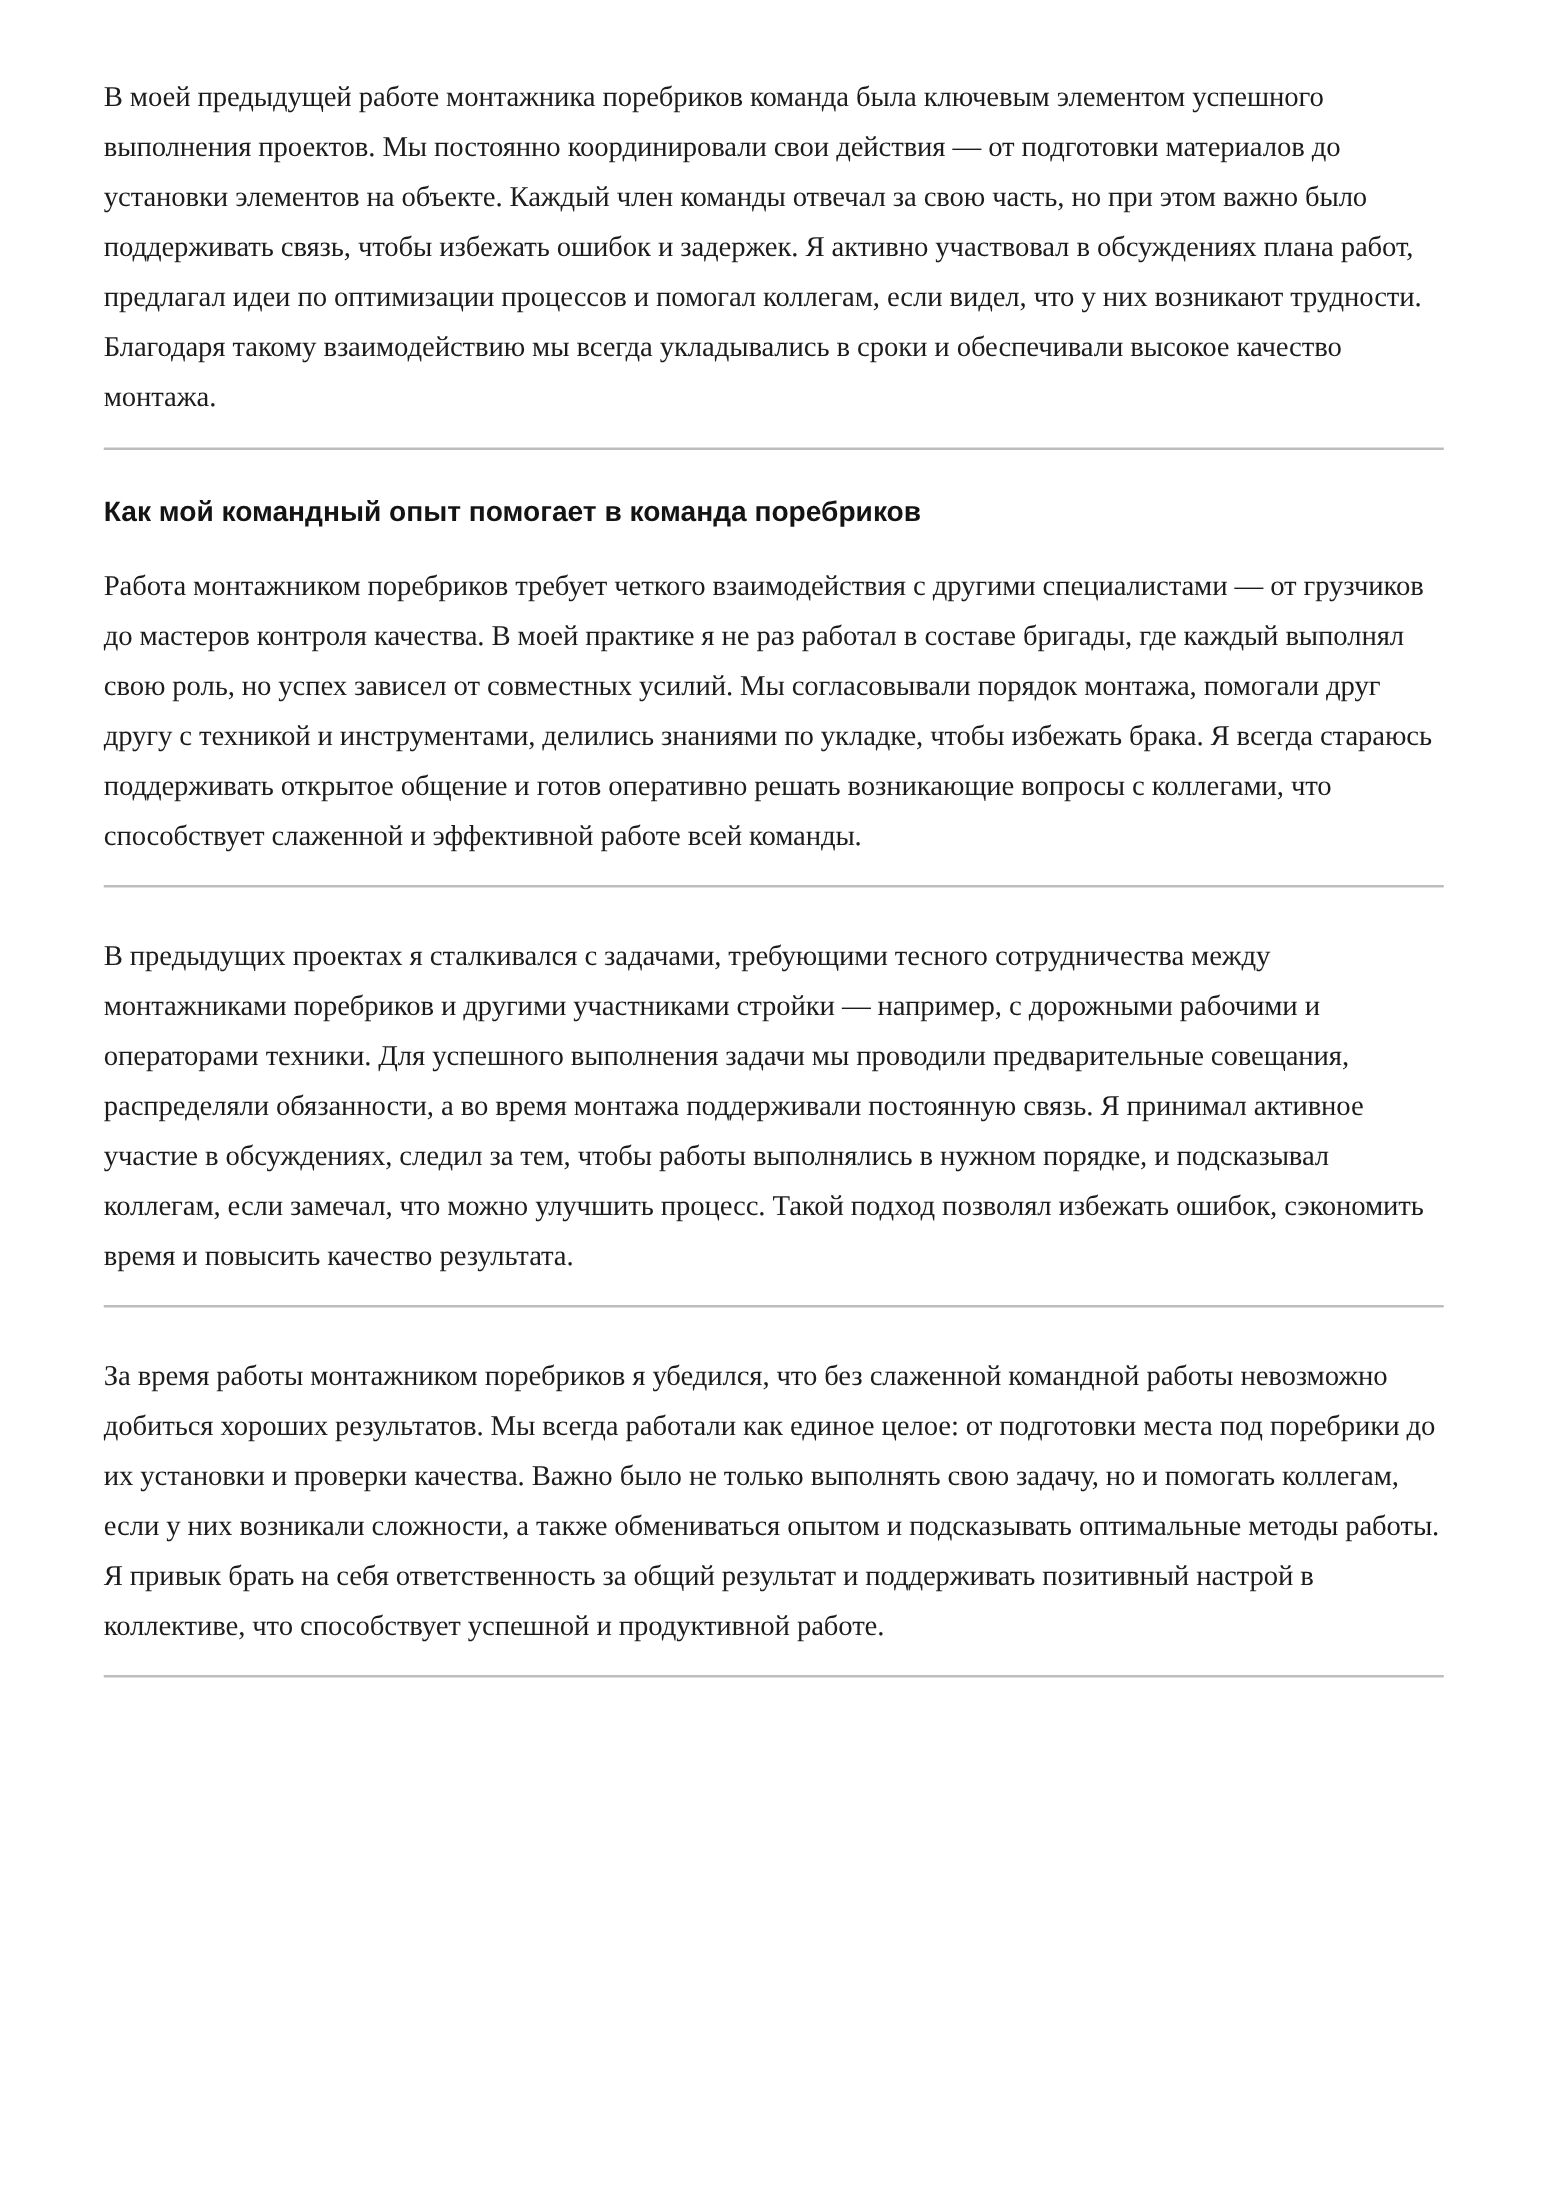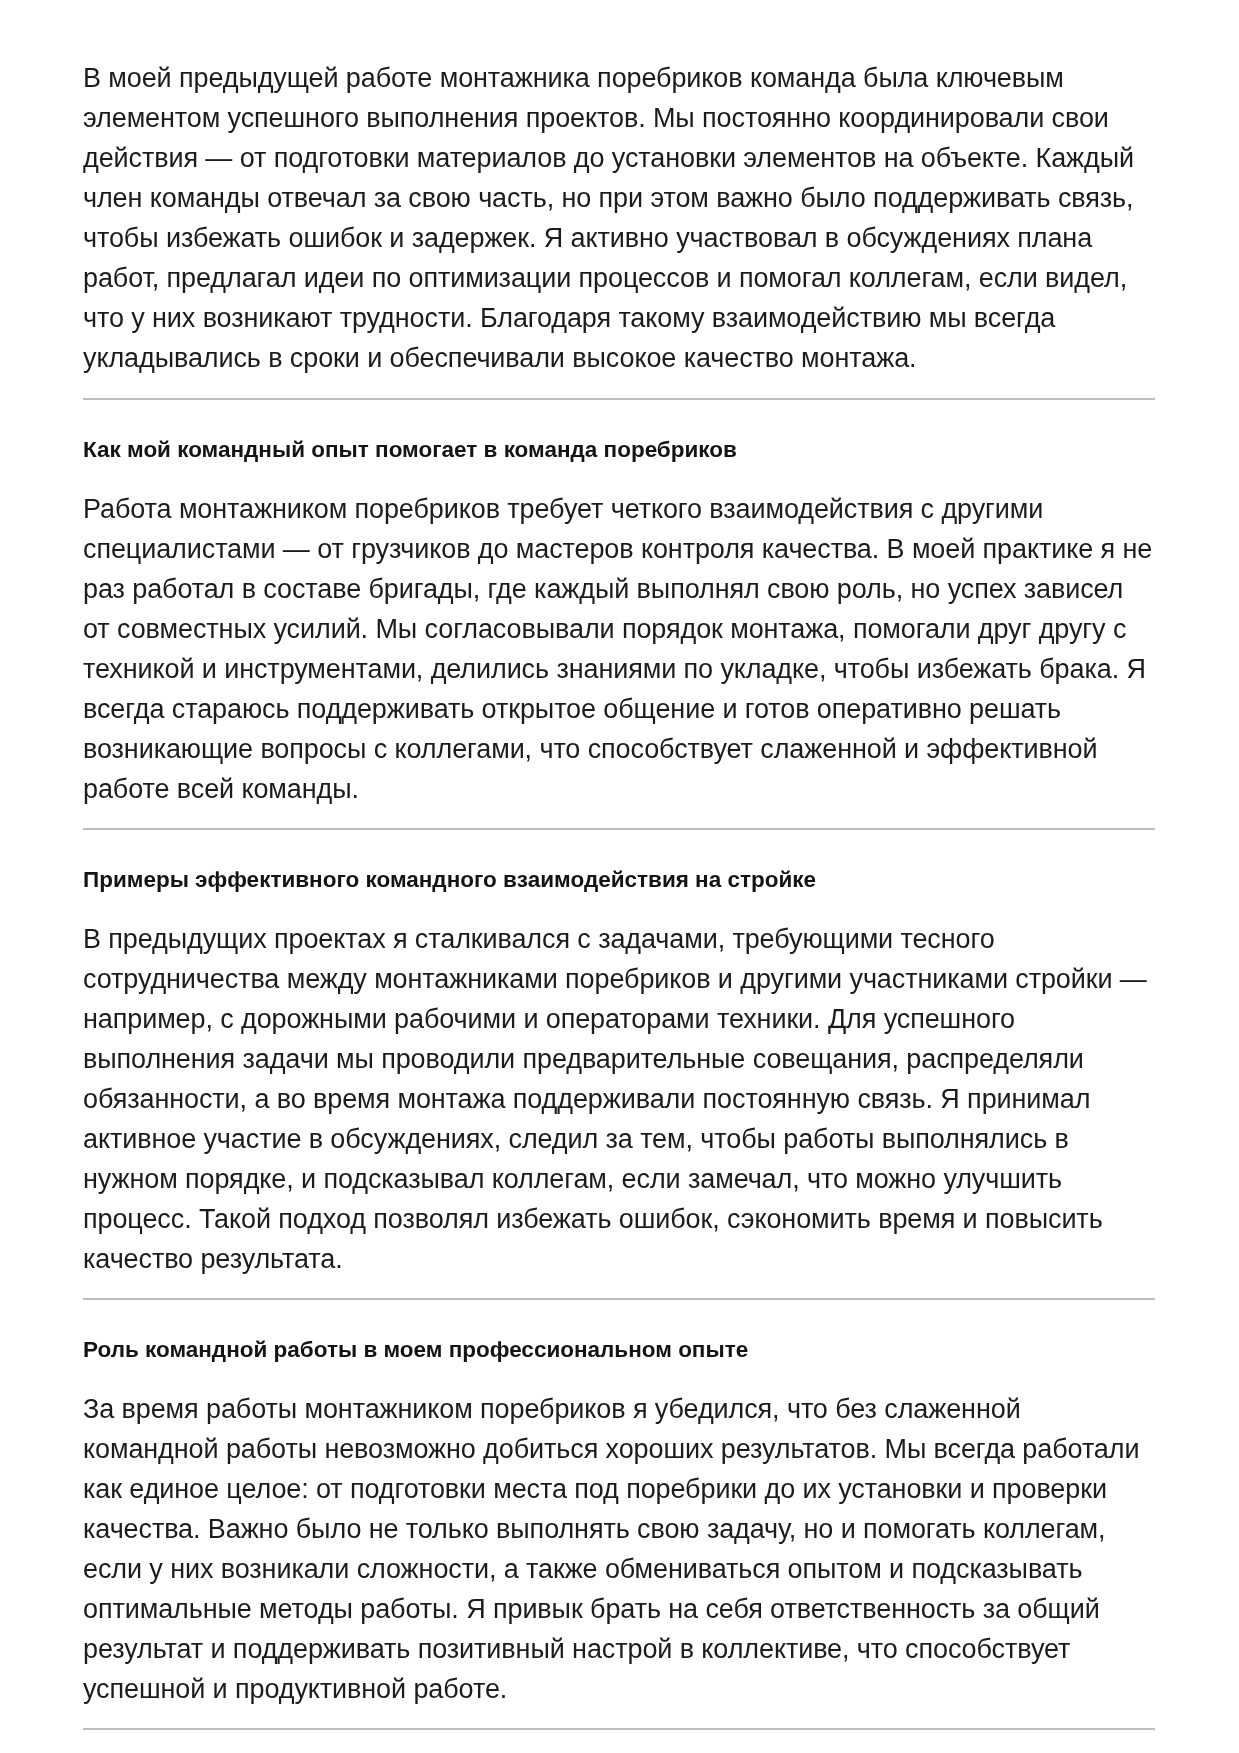--- a/index.html
+++ b/index.html
@@ -15,24 +15,25 @@
       font-family: "Liberation Sans", "DejaVu Sans", sans-serif;
       color: #1c1c1c;
     }
     .content {
       position: absolute;
       left: 83px;
       top: 58px;
       width: 1072px;
     }
     .para {
-      font-size: 27px;
+      font-size: 23px;
       line-height: 40px;
       margin: 0;
       letter-spacing: -0.1px;
+      font-family: Liberation Serif, serif;
     }
     .divider {
       height: 0;
       border: none;
       border-top: 2px solid #bdbdbd;
       margin: 0;
     }
     .section-title {
       font-size: 22.5px;
       font-weight: bold;
@@ -56,24 +57,22 @@
     <hr class="divider">
   </div>
 
   <div class="section">
     <h2 class="section-title">Как мой командный опыт помогает в команда поребриков</h2>
     <p class="para">Работа монтажником поребриков требует четкого взаимодействия с другими специалистами — от грузчиков до мастеров контроля качества. В моей практике я не раз работал в составе бригады, где каждый выполнял свою роль, но успех зависел от совместных усилий. Мы согласовывали порядок монтажа, помогали друг другу с техникой и инструментами, делились знаниями по укладке, чтобы избежать брака. Я всегда стараюсь поддерживать открытое общение и готов оперативно решать возникающие вопросы с коллегами, что способствует слаженной и эффективной работе всей команды.</p>
     <hr class="divider">
   </div>
 
   <div class="section">
-    <h2 class="section-title">Примеры эффективного командного взаимодействия на стройке</h2>
     <p class="para">В предыдущих проектах я сталкивался с задачами, требующими тесного сотрудничества между монтажниками поребриков и другими участниками стройки — например, с дорожными рабочими и операторами техники. Для успешного выполнения задачи мы проводили предварительные совещания, распределяли обязанности, а во время монтажа поддерживали постоянную связь. Я принимал активное участие в обсуждениях, следил за тем, чтобы работы выполнялись в нужном порядке, и подсказывал коллегам, если замечал, что можно улучшить процесс. Такой подход позволял избежать ошибок, сэкономить время и повысить качество результата.</p>
     <hr class="divider">
   </div>
 
   <div class="section">
-    <h2 class="section-title">Роль командной работы в моем профессиональном опыте</h2>
     <p class="para">За время работы монтажником поребриков я убедился, что без слаженной командной работы невозможно добиться хороших результатов. Мы всегда работали как единое целое: от подготовки места под поребрики до их установки и проверки качества. Важно было не только выполнять свою задачу, но и помогать коллегам, если у них возникали сложности, а также обмениваться опытом и подсказывать оптимальные методы работы. Я привык брать на себя ответственность за общий результат и поддерживать позитивный настрой в коллективе, что способствует успешной и продуктивной работе.</p>
     <hr class="divider">
   </div>
 
 </div>
 
 </body></html>

